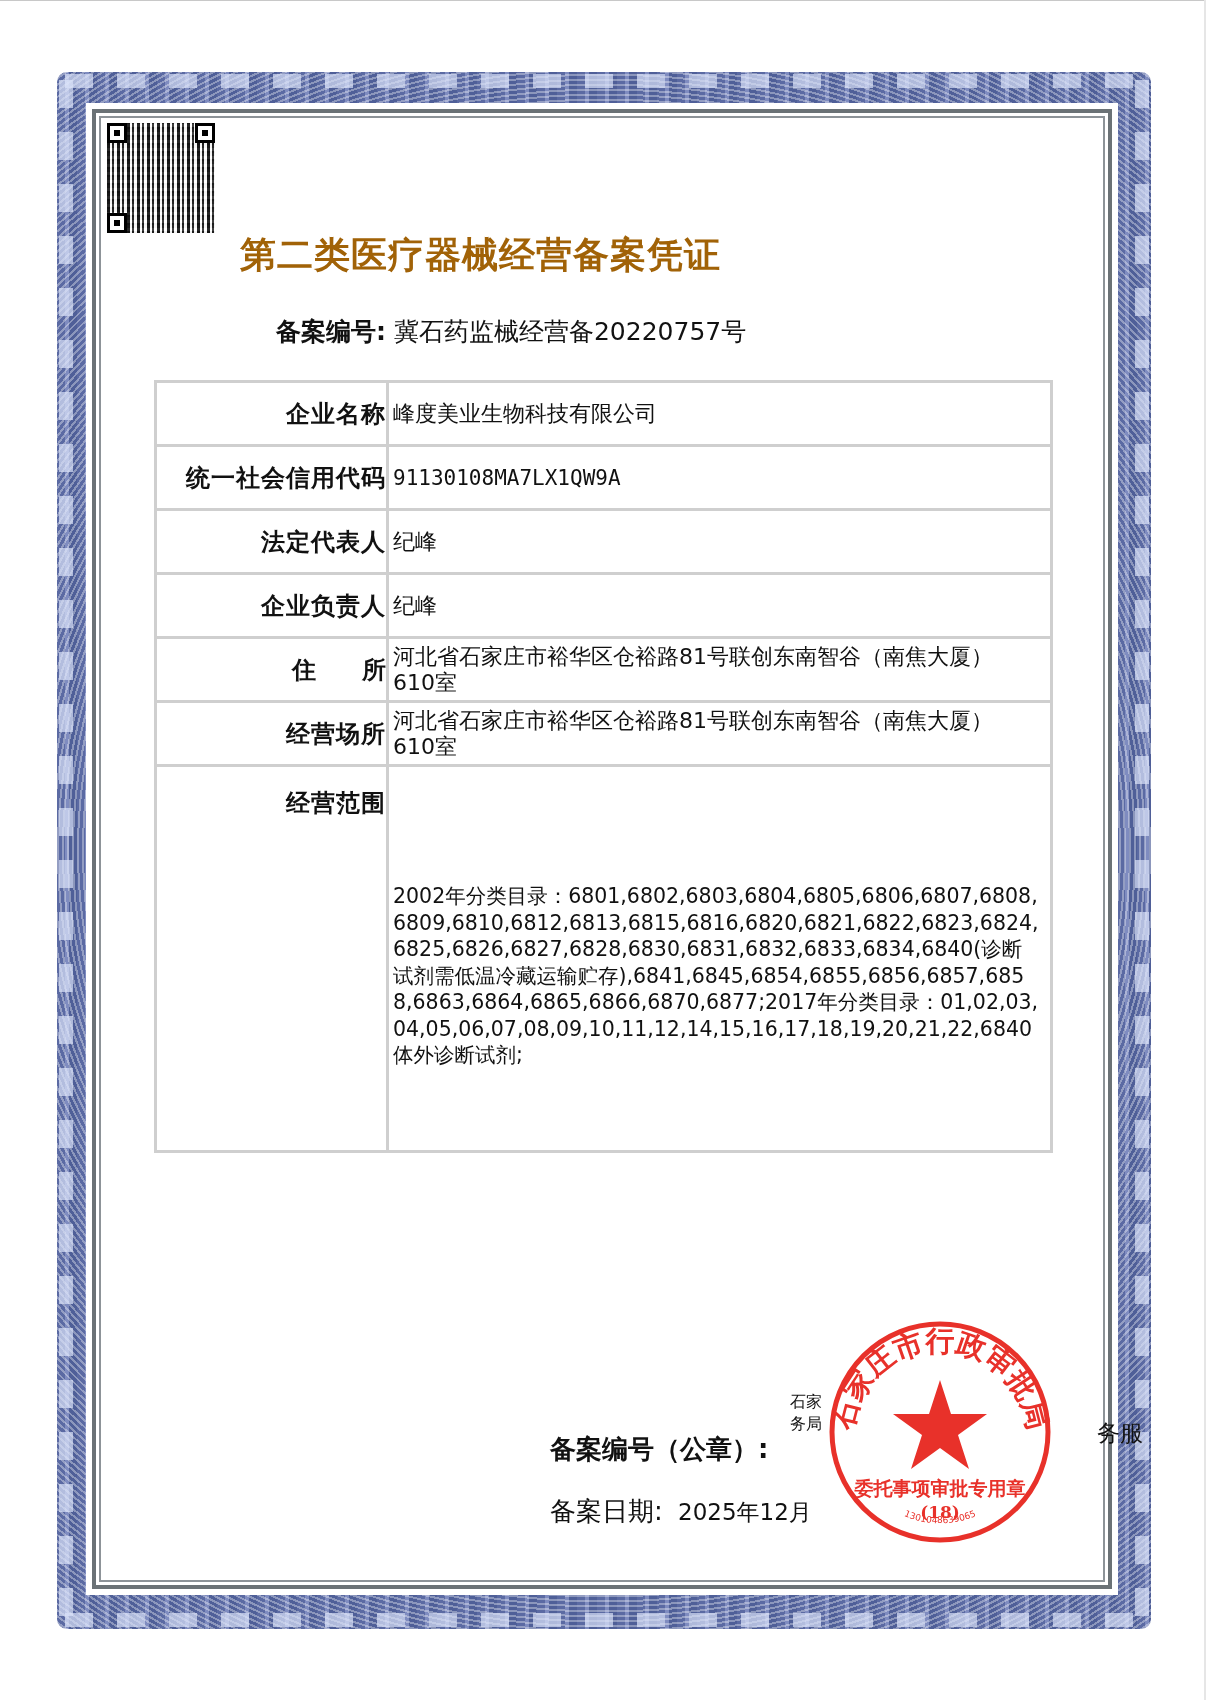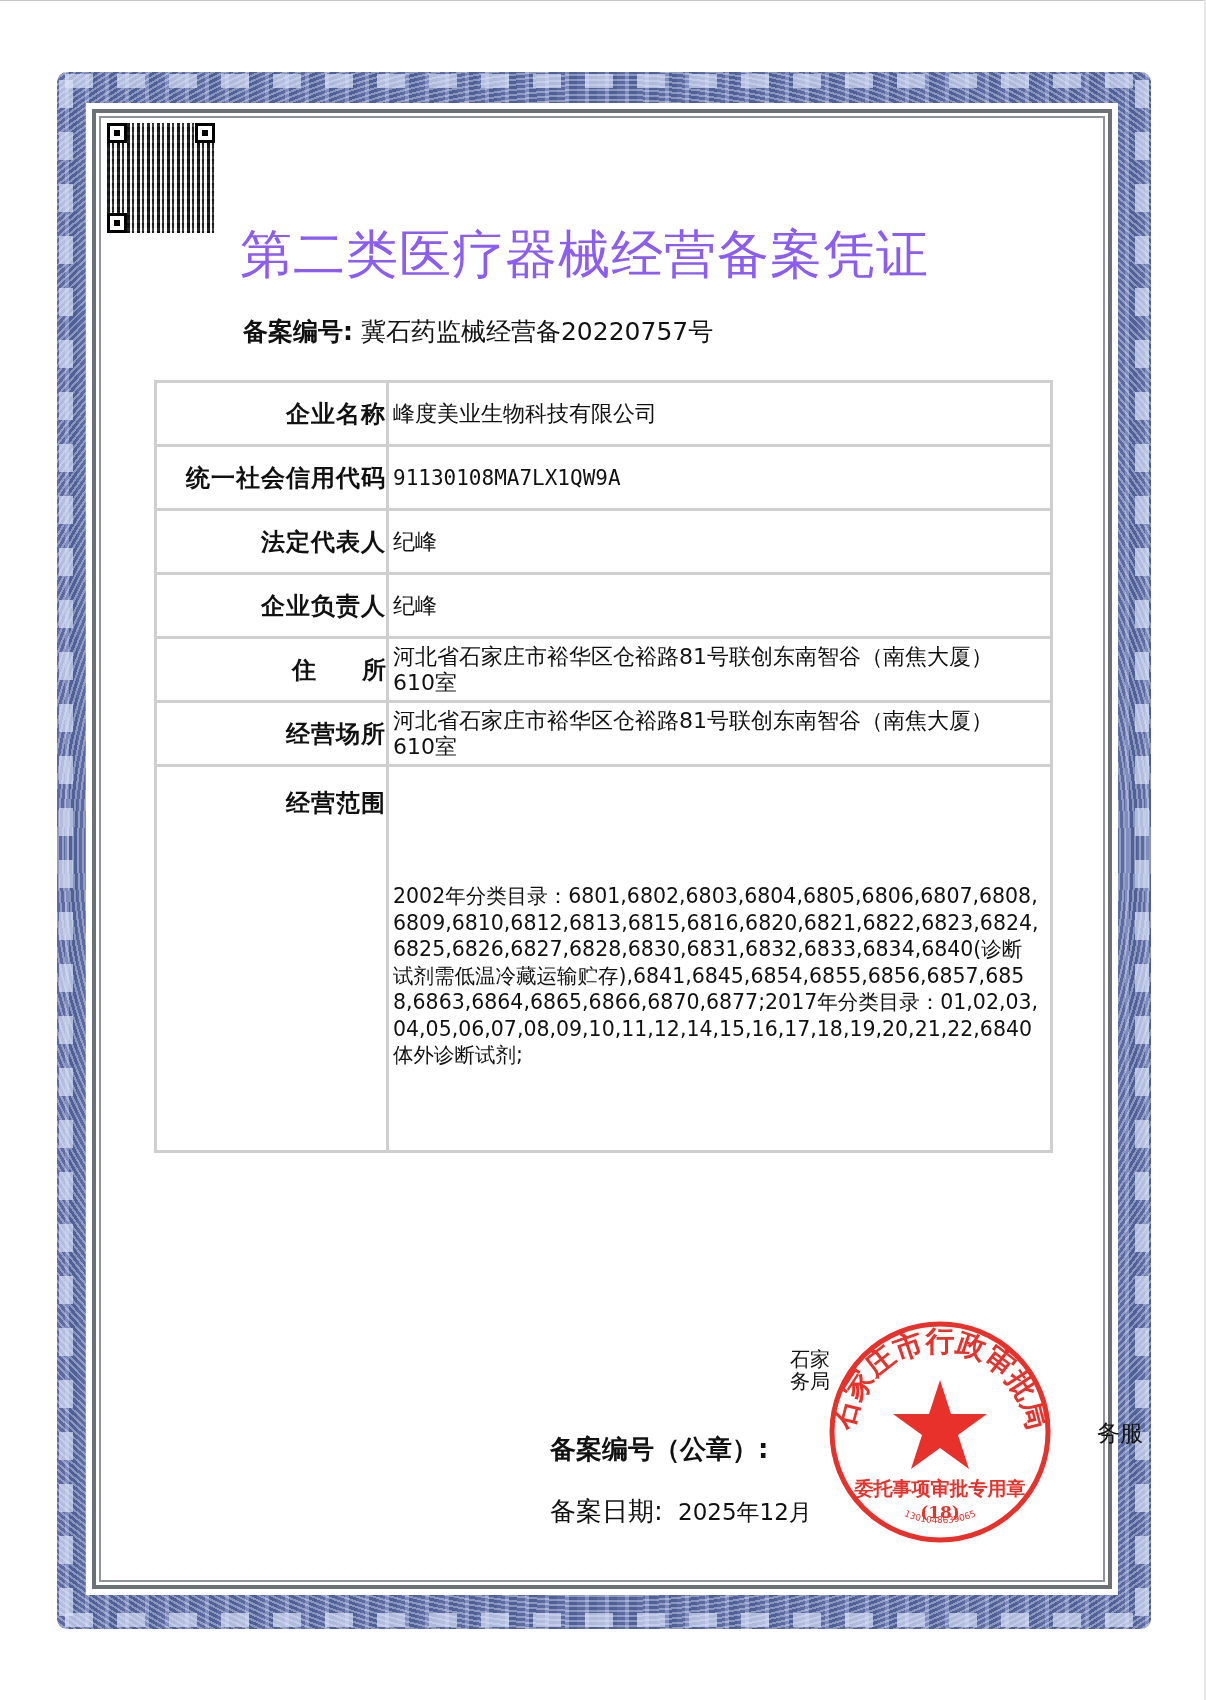--- a/index.html
+++ b/index.html
@@ -94,35 +94,35 @@
     .qr .f1 { left: 0; top: 0; }
     .qr .f2 { right: 0; top: 0; }
     .qr .f3 { left: 0; bottom: 0; }
 
     
     .title {
       position: absolute;
       left: 240px; top: 218px;
       width: 750px;
       font-family: "DejaVu Serif", "Liberation Serif", serif;
-      font-size: 52px;
-      font-weight: normal;
-      color: #8b5cf6;
+      font-size: 36px;
+      font-weight: bold;
+      color: #a16207;
       letter-spacing: 1px;
       white-space: nowrap;
       line-height: 72px;
     }
     .record-no {
       position: absolute;
       left: 243px; top: 315px;
       font-size: 25px;
       white-space: nowrap;
       color: #111;
     }
-    .record-no .lbl { font-weight: bold; }
+    .record-no .lbl { font-weight: bold; margin-left: 33px; }
 
     
     .info-table {
       position: absolute;
       left: 154px; top: 380px;
       width: 899px;
       border-collapse: collapse;
       table-layout: fixed;
     }
     .info-table td {
@@ -170,22 +170,22 @@
     
     .footer-dept {
       position: absolute;
       left: 550px; top: 1432px;
       font-size: 26px;
       font-weight: bold;
       white-space: nowrap;
     }
     .footer-dept-val {
       position: absolute;
-      left: 790px; top: 1348px;
-      font-size: 20px;
+      left: 790px; top: 1391px;
+      font-size: 16px;
       line-height: 22px;
       white-space: nowrap;
     }
     .footer-dept-val-r {
       position: absolute;
       left: 1097px; top: 1422px;
       font-size: 23px;
       line-height: 22px;
       white-space: nowrap;
     }

